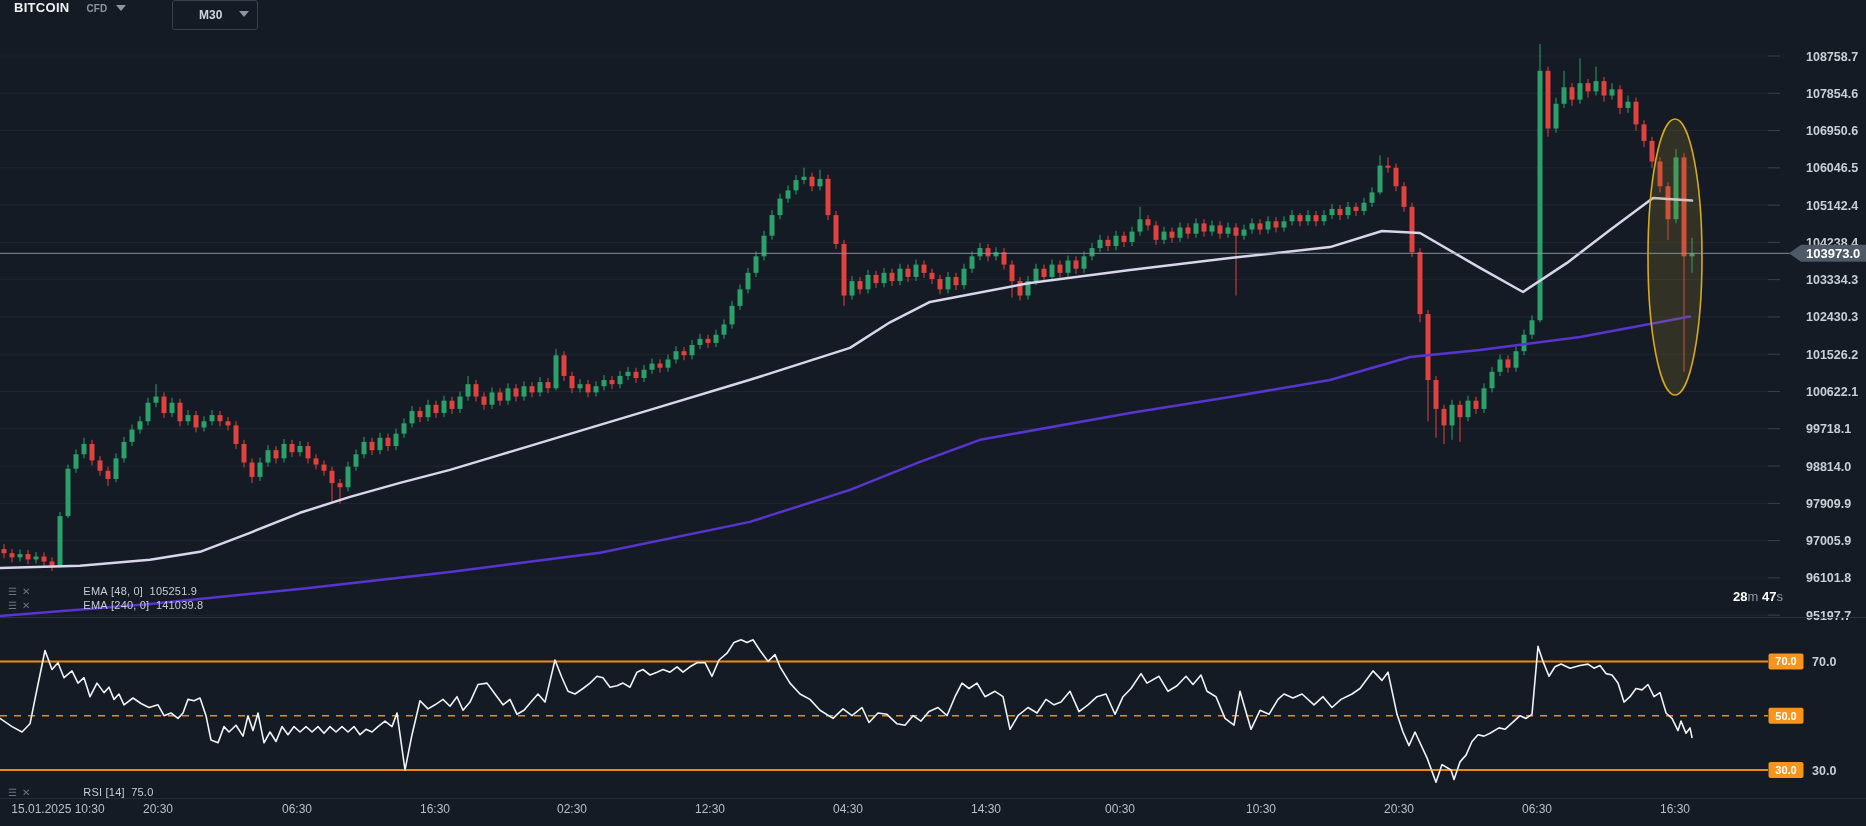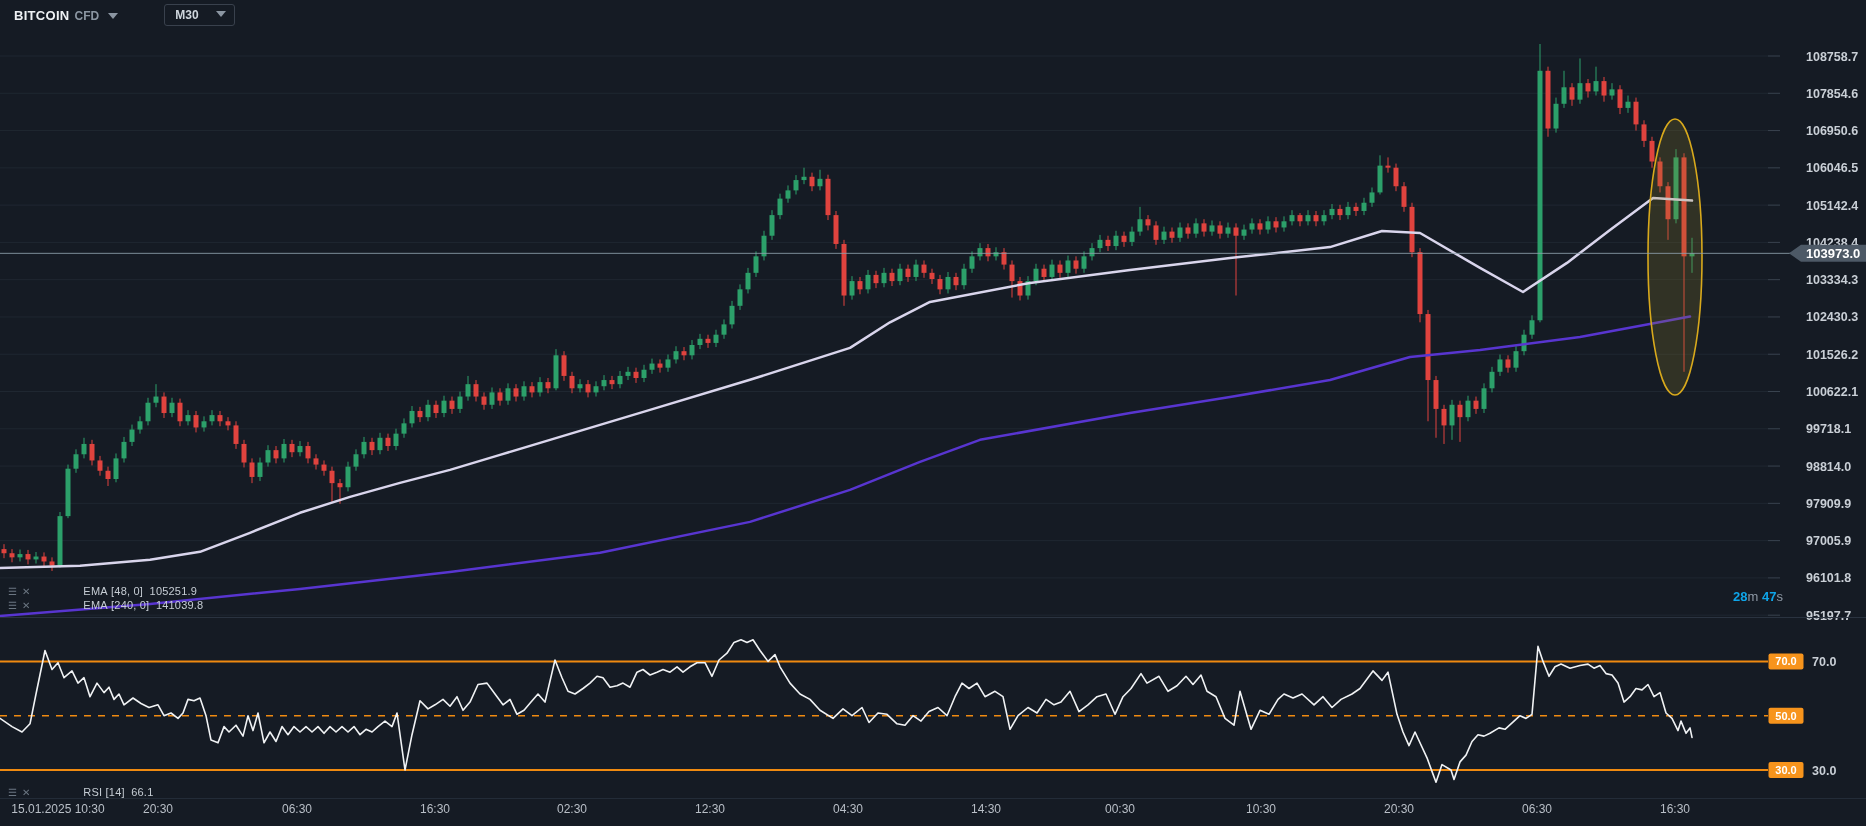--- a/index.html
+++ b/index.html
@@ -1,32 +1,32 @@
 <!DOCTYPE html>
 <html><head>
 <meta charset="utf-8">
 <style>
   html,body{margin:0;padding:0;background:#10151d;}
   .stage{position:relative;width:1866px;height:826px;background:#151b24;overflow:hidden;
          font-family:"Liberation Sans",sans-serif;-webkit-font-smoothing:antialiased;}
   svg text{font-family:"Liberation Sans",sans-serif;}
-  .topbar{position:absolute;left:0;top:0;width:100%;height:30px;display:flex;align-items:center;z-index:5;}
+  .topbar{position:absolute;left:0;top:0;width:100%;height:30px;display:flex;z-index:5;}
   .sym{display:flex;align-items:baseline;margin-left:14px;cursor:pointer;}
   .sym .name{color:#eef1f4;font-size:13px;font-weight:bold;letter-spacing:.3px;}
-  .sym .type{color:#8b96a2;font-size:12px;font-weight:bold;margin-left:5px;}
+  .sym .type{color:#8b96a2;font-size:10px;font-weight:bold;margin-left:17px;}
   .chev{display:inline-block;width:0;height:0;border-left:5px solid transparent;border-right:5px solid transparent;
         border-top:6px solid #8b96a2;margin-left:9px;transform:translateY(-1px);}
   .tfbox{display:flex;align-items:center;margin-left:46px;border:1px solid #39414d;border-radius:3px;
-         padding:3px 8px 3px 10px;cursor:pointer;}
+         padding:3px 8px 3px 26px;cursor:pointer;}
   .tfbox .tf{color:#cfd6dd;font-size:12px;font-weight:bold;margin-right:8px;}
   .legend{position:absolute;left:8px;display:flex;align-items:center;z-index:5;color:#c6cdd4;font-size:11px;}
   .legend .ic{color:#6b7682;font-size:10px;margin-right:5px;cursor:pointer;}
   .legend .txt{letter-spacing:.2px;margin-left:48px;}
   .timer{position:absolute;left:1733px;top:589px;font-size:13px;font-weight:bold;z-index:5;}
-  .timer .v{color:#0ea5e9;} .timer .u{color:#8e99a5;font-weight:normal;}
+  .timer .v{color:#ffffff;} .timer .u{color:#8e99a5;font-weight:normal;}
 </style>
 </head>
 <body>
 
 <div class="stage">
 
   <div class="topbar">
     <div class="sym">
       <span class="name">BITCOIN</span>
       <span class="type">CFD</span>
@@ -567,21 +567,21 @@
     <span class="ic">☰</span>
     <span class="ic">✕</span>
     <span class="txt">
       <span>EMA</span>&nbsp;<span>[240, 0]</span>&nbsp;&nbsp;<span>141039.8</span>
     </span>
   </div>
   <div class="legend" style="top:786px;">
     <span class="ic">☰</span>
     <span class="ic">✕</span>
     <span class="txt">
-      <span>RSI</span>&nbsp;<span>[14]</span>&nbsp;&nbsp;<span>66.1</span>
+      <span>RSI</span>&nbsp;<span>[14]</span>&nbsp;&nbsp;<span>75.0</span>
     </span>
   </div>
 
   <div class="timer">
     <span class="v">28</span><span class="u">m</span>
     <span class="v">47</span><span class="u">s</span>
   </div>
 
 </div>
 

